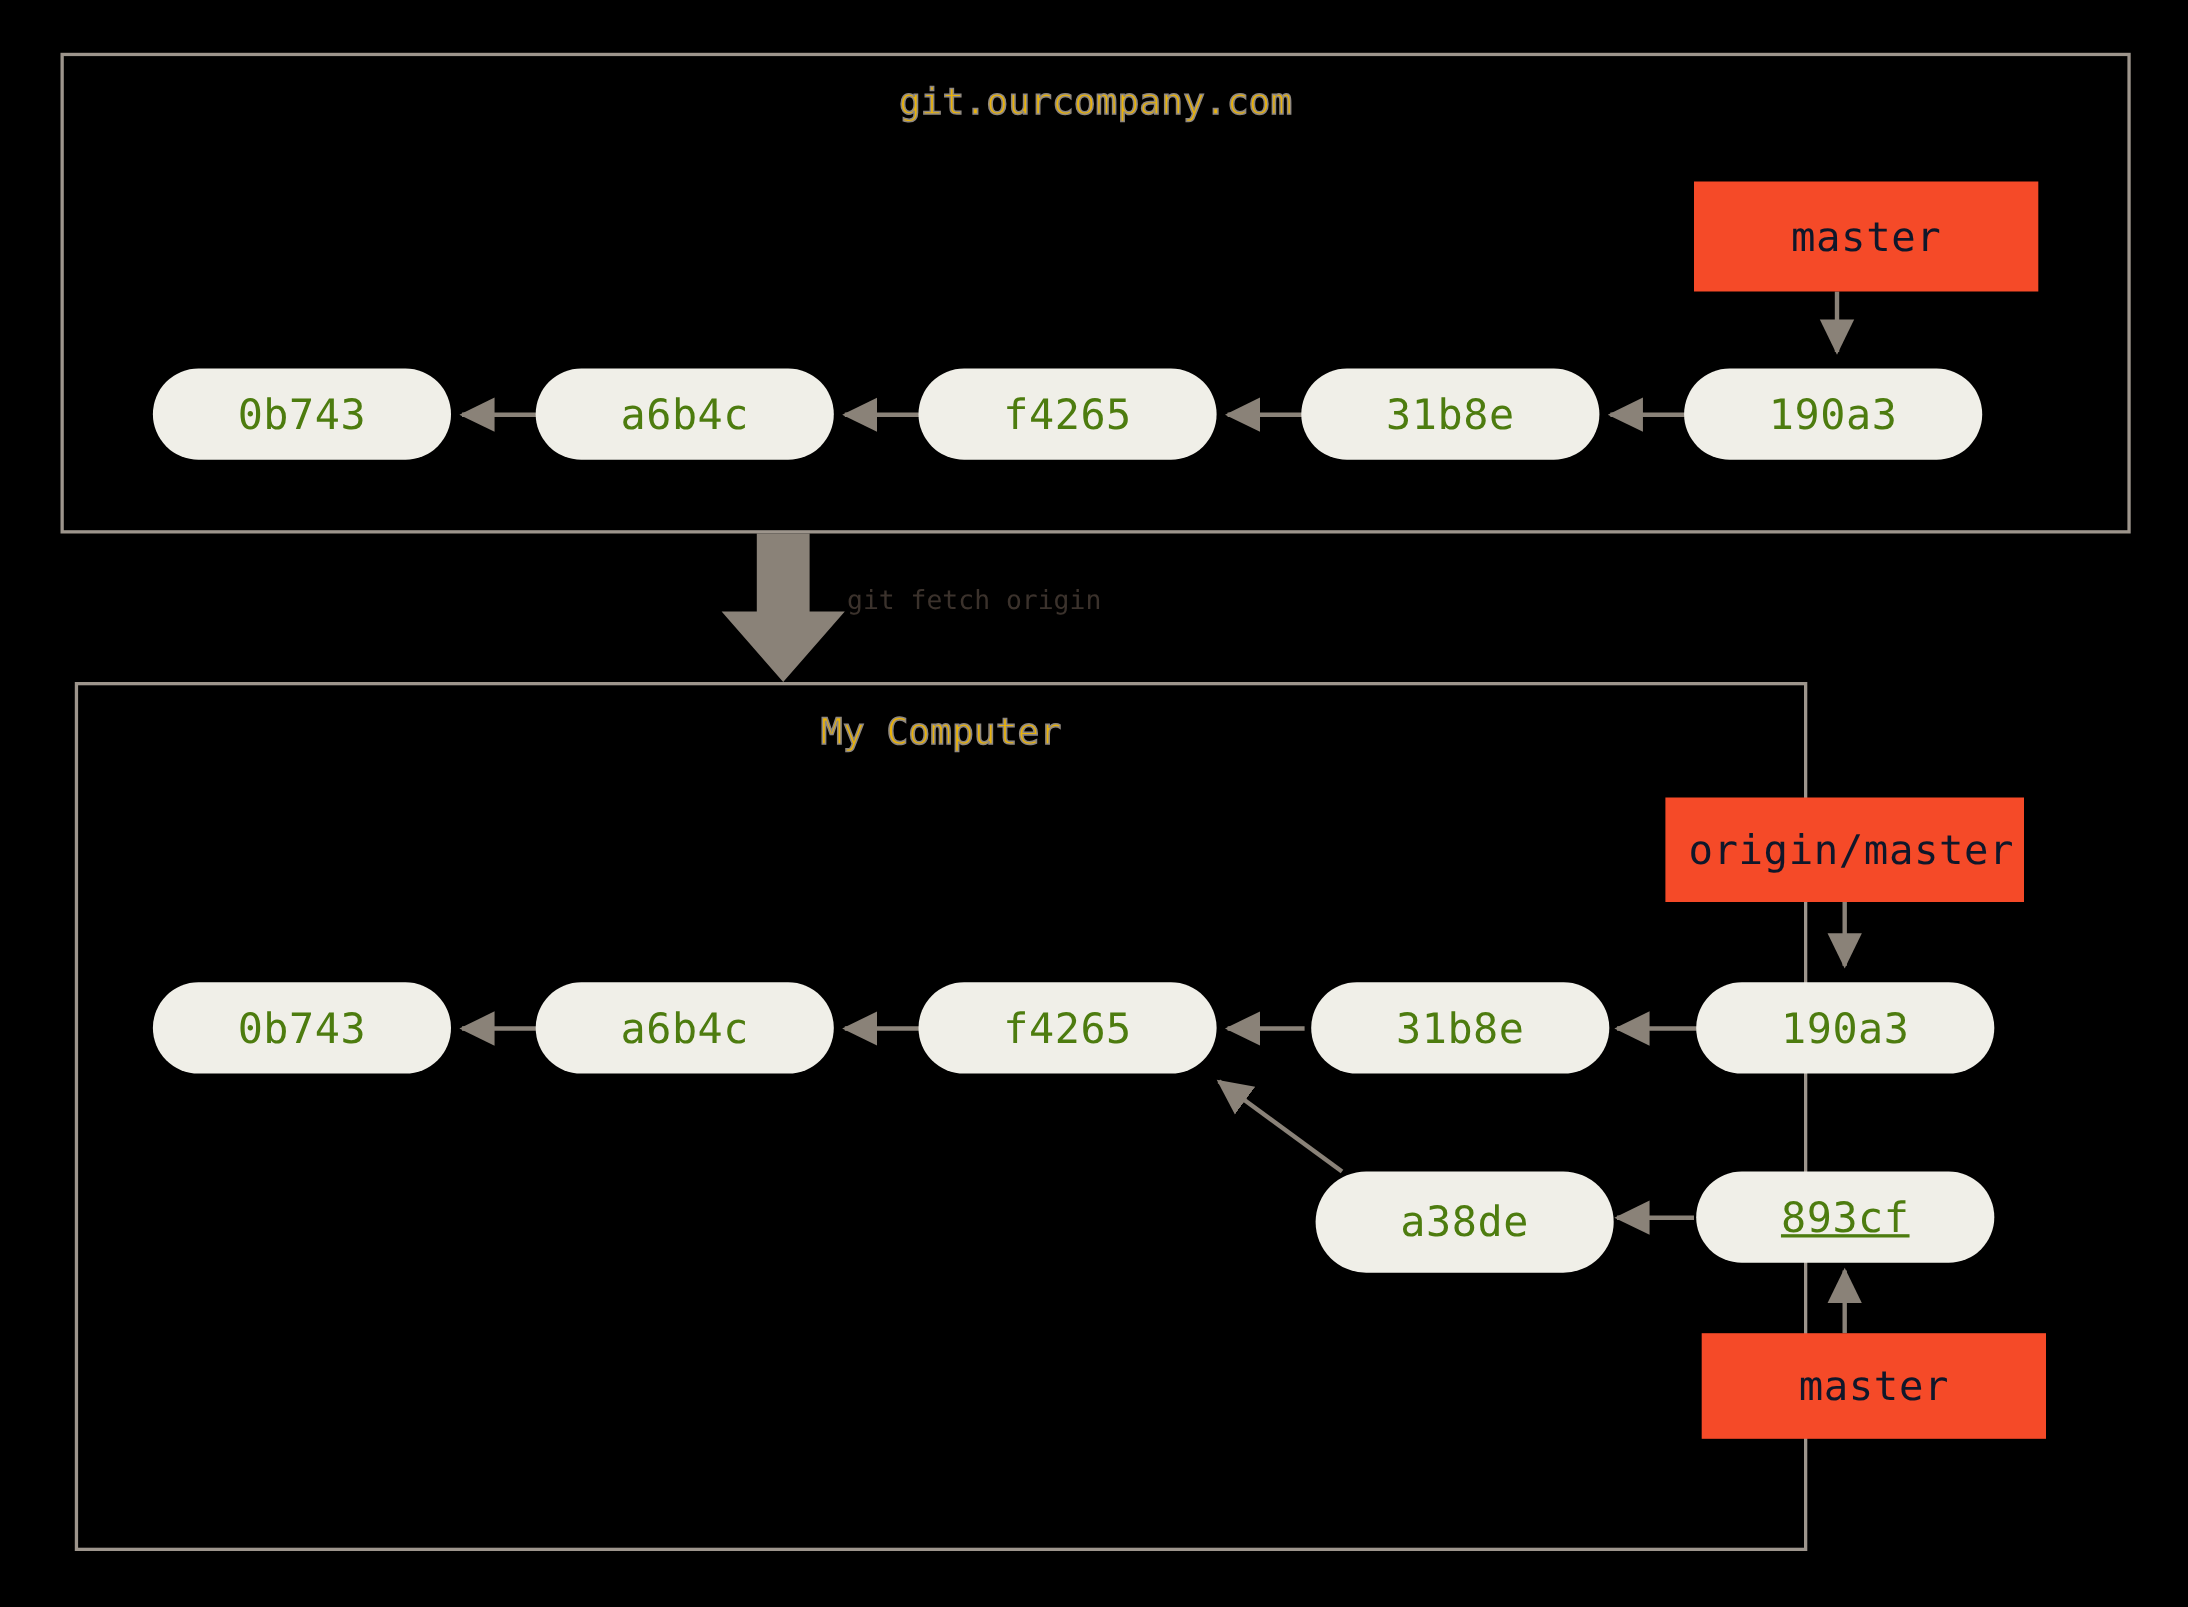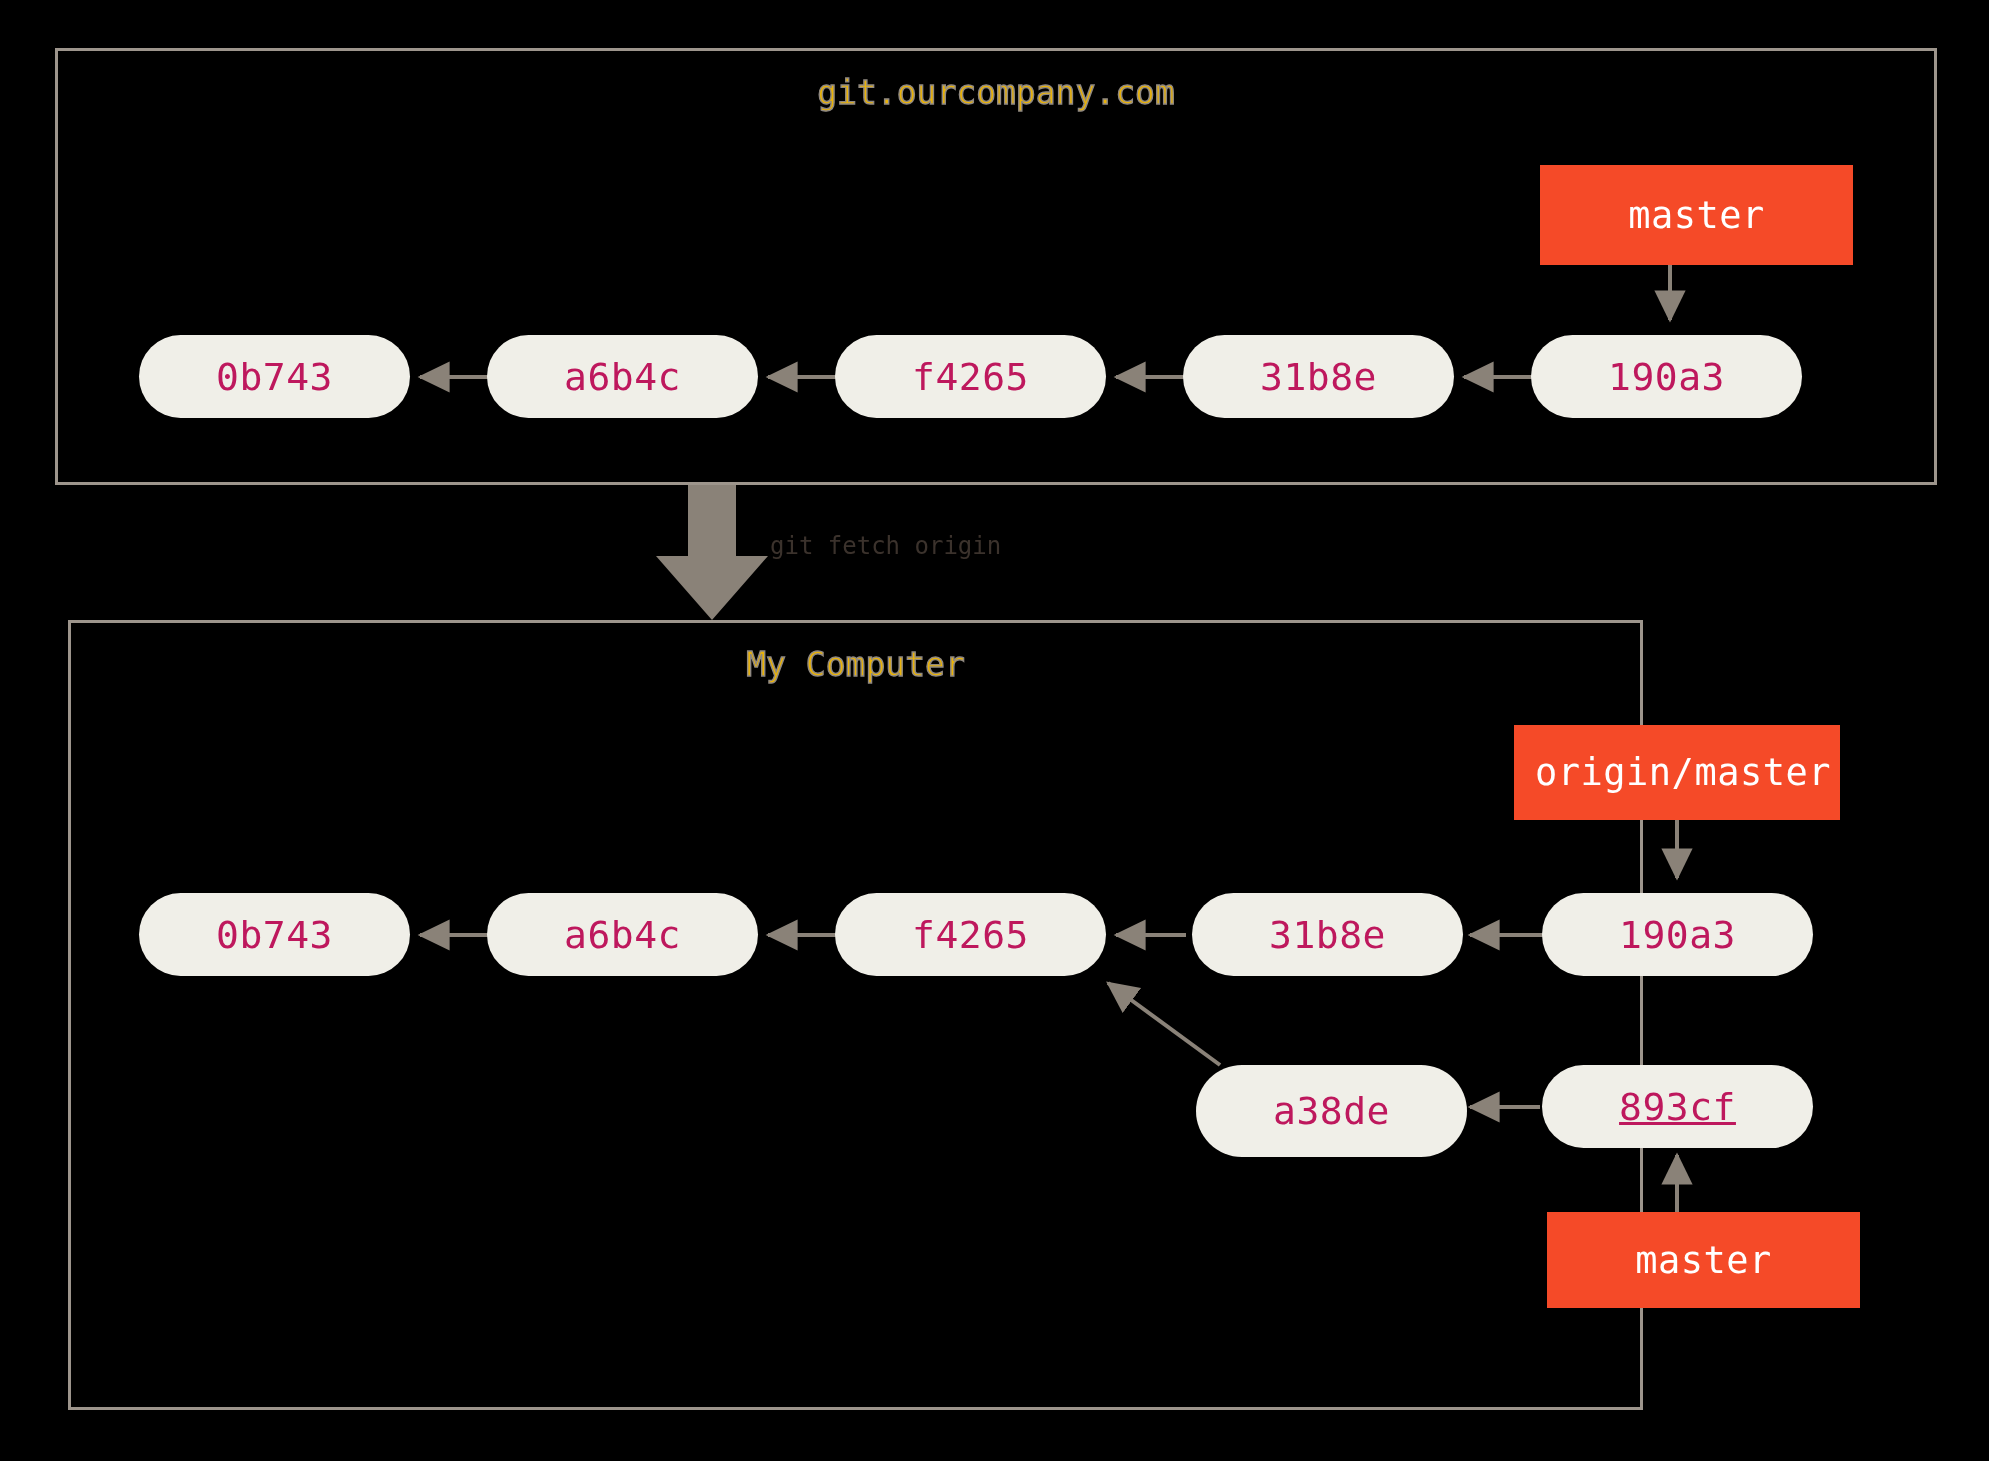--- a/index.html
+++ b/index.html
@@ -58,36 +58,36 @@
   
   .commit {
     position: absolute;
     background: #f0efe8;
     border-radius: 999px;
     display: flex;
     align-items: center;
     justify-content: center;
     font-family: "DejaVu Sans Mono", monospace;
     font-size: 38px;
-    color: #be185d;
+    color: #4d7c0f;
     letter-spacing: 0.5px;
     box-sizing: border-box;
     user-select: none;
   }
 
   
   .reflabel {
     position: absolute;
     background: #f54a28;
     display: flex;
     align-items: center;
     justify-content: center;
     font-family: "DejaVu Sans Mono", monospace;
     font-size: 37px;
-    color: #ffffff;
+    color: #0f172a;
     letter-spacing: 0.5px;
     box-sizing: border-box;
     user-select: none;
   }
 
   
   #fetch-caption {
     position: absolute;
     left: 770px;
     top: 532px;

